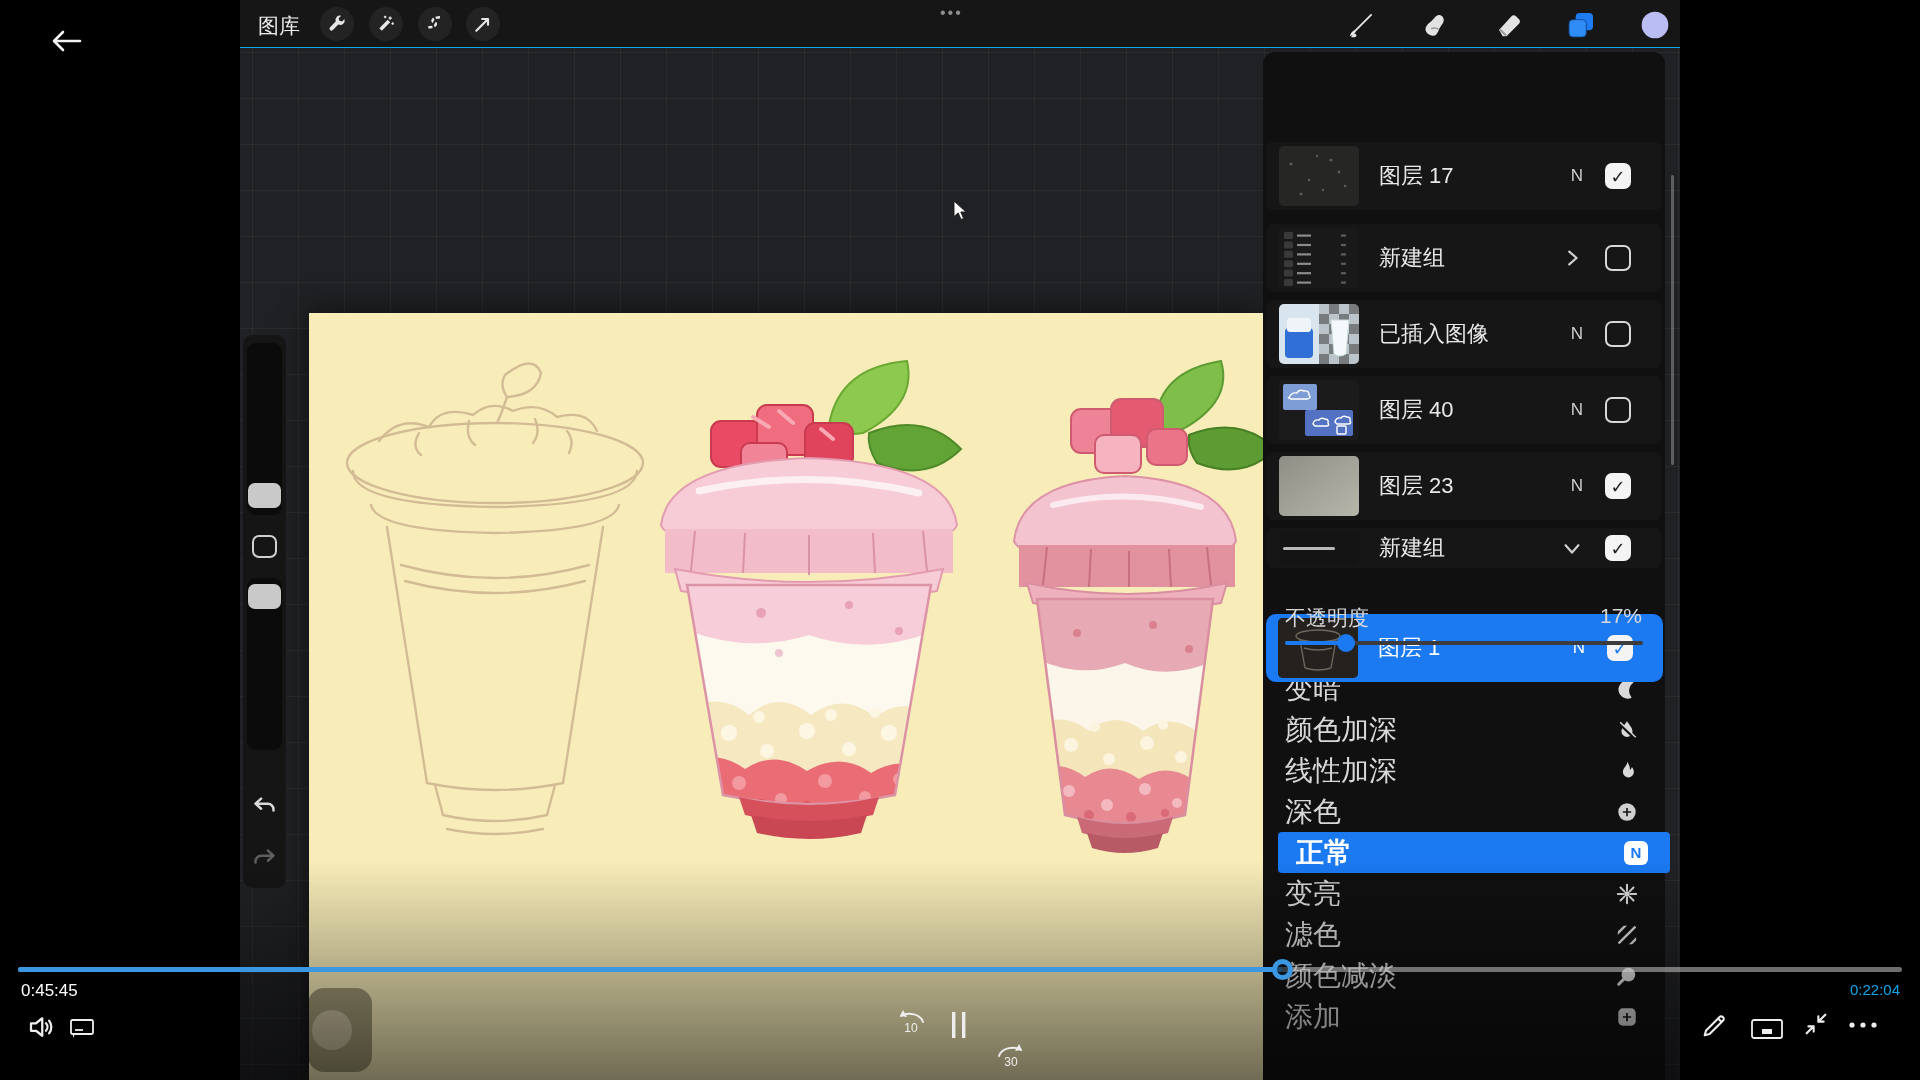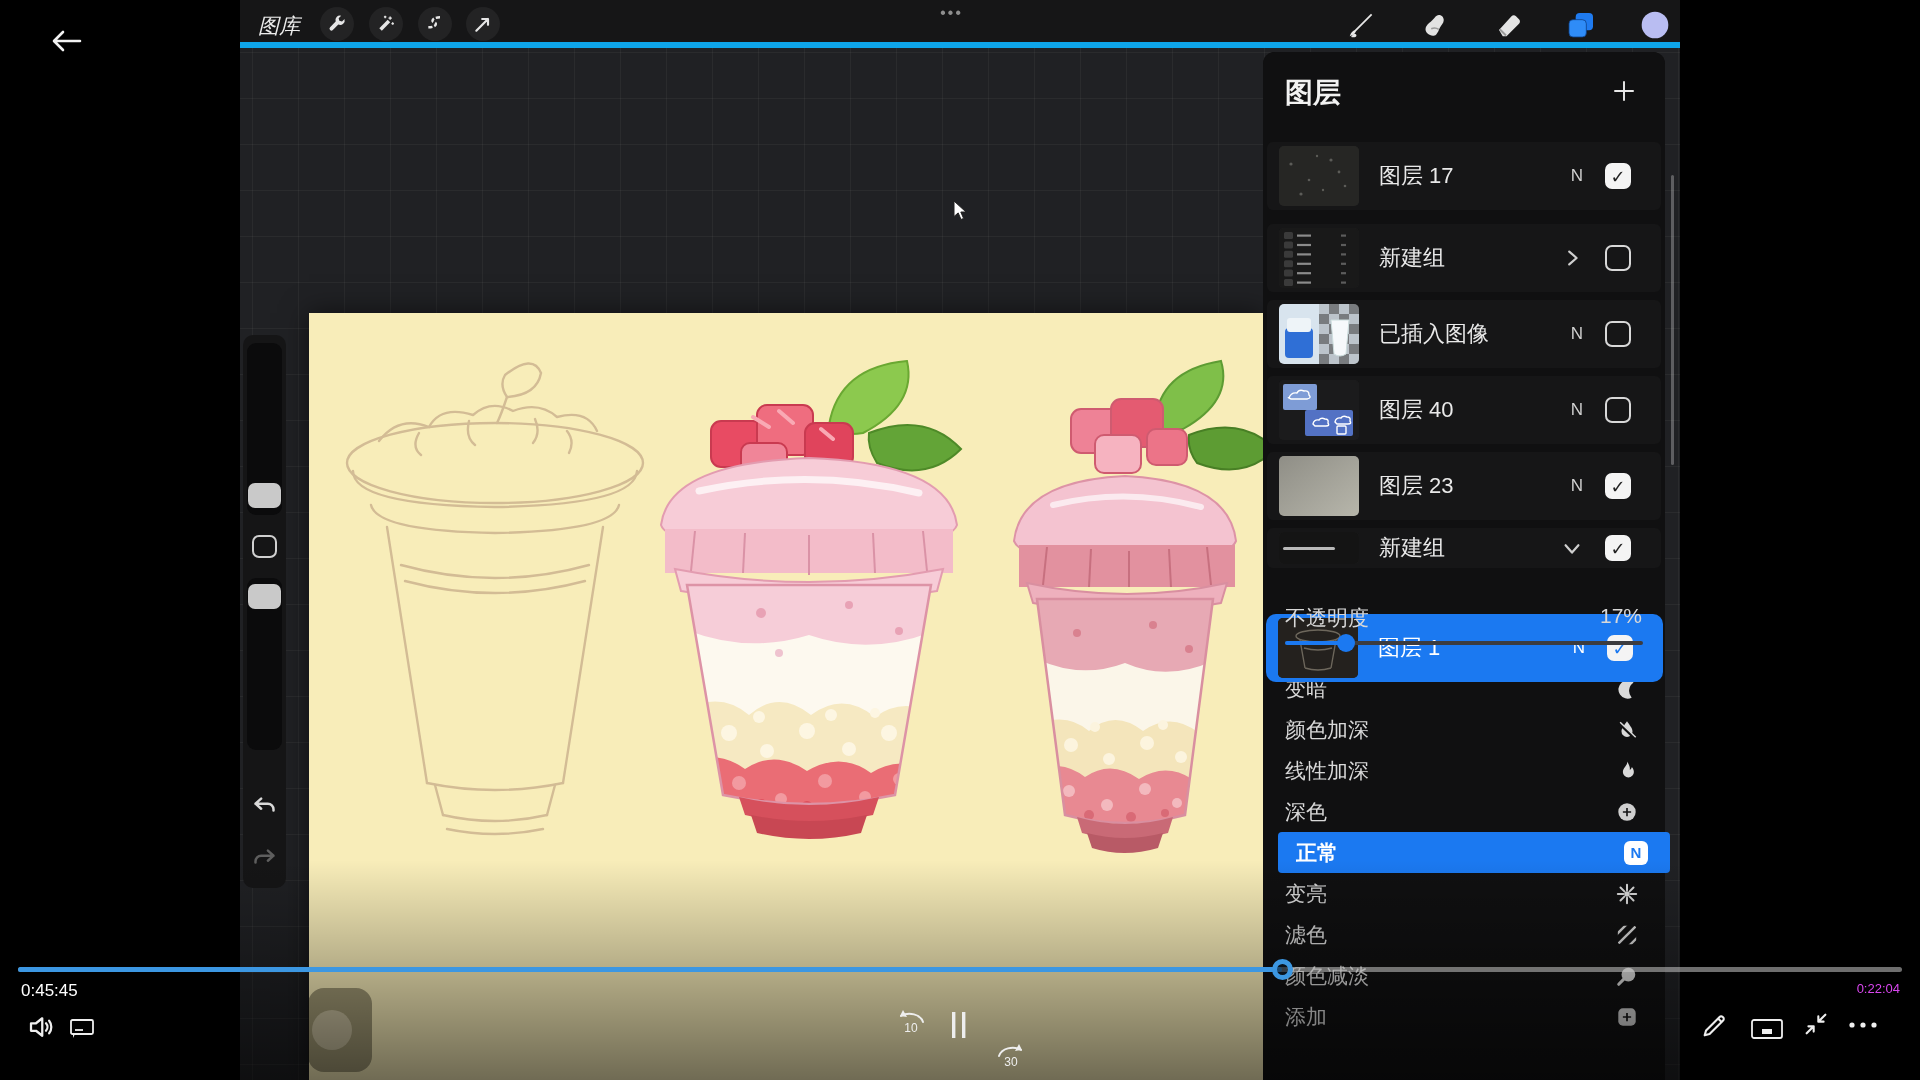--- a/index.html
+++ b/index.html
@@ -4,21 +4,21 @@
 <style>
   html,body{margin:0;padding:0;background:#000;}
   *{box-sizing:border-box;font-family:"Liberation Sans","DejaVu Sans",sans-serif;}
   .stage{position:relative;width:1920px;height:1080px;background:#000;overflow:hidden;}
   
   .video{position:absolute;left:240px;top:0;width:1440px;height:1080px;background:#202124;
     background-image:linear-gradient(rgba(255,255,255,.045) 1px,transparent 1px),
                      linear-gradient(90deg,rgba(255,255,255,.045) 1px,transparent 1px);
     background-size:46px 46px;background-position:12px 6px;}
   
-  .toolbar{position:absolute;left:240px;top:0;width:1440px;height:48px;background:#161617;border-bottom:6px solid #0ea5e9;z-index:6;font-style:italic;}
+  .toolbar{position:absolute;left:240px;top:0;width:1440px;height:48px;background:#161617;border-bottom:1px solid #0ea5e9;z-index:6;}
   .tb-label{position:absolute;left:18px;top:12px;font-size:21px;color:#ececec;}
   .tb-circle{position:absolute;top:7px;width:34px;height:34px;border-radius:50%;background:#232324;display:flex;align-items:center;justify-content:center;}
   .tb-flat{position:absolute;top:8px;width:34px;height:34px;display:flex;align-items:center;justify-content:center;}
   .dots{position:absolute;left:700px;top:4px;font-size:16px;color:#8e8e8e;letter-spacing:2px;z-index:7;}
   
   .canvas{position:absolute;left:309px;top:313px;width:954px;height:767px;background:#f8edb9;box-shadow:0 0 26px rgba(0,0,0,.55);z-index:2;}
   .canvas svg{position:absolute;left:0;top:0;}
   
   .puck{position:absolute;left:308px;top:988px;width:64px;height:84px;border-radius:16px;background:rgba(20,18,8,.38);z-index:3;}
   .puck .dot{position:absolute;left:4px;top:22px;width:40px;height:40px;border-radius:50%;background:rgba(235,225,195,.55);}
@@ -48,33 +48,33 @@
   .chev{position:absolute;right:78px;top:50%;transform:translateY(-50%);width:22px;height:22px;}
   
   .opa-label{position:absolute;left:1285px;top:604px;font-size:21px;color:#d8d8d8;z-index:5;}
   .opa-val{position:absolute;left:1600px;top:604px;font-size:21px;color:#d8d8d8;z-index:5;}
   .opa-track{position:absolute;left:1285px;top:641px;width:358px;height:4px;border-radius:2px;background:#3c3c3f;z-index:5;}
   .opa-fill{position:absolute;left:0;top:0;height:4px;border-radius:2px;background:#1b79f1;}
   .opa-thumb{position:absolute;top:-7px;width:18px;height:18px;border-radius:50%;background:#1b79f1;}
   
   .brow{position:absolute;left:4px;width:394px;height:41px;}
   .brow.sel{background:#1b79f1;border-radius:4px;left:3px;width:392px;}
-  .bname{position:absolute;left:18px;top:50%;transform:translateY(-50%);font-size:21px;color:#d8d8d8;}
+  .bname{position:absolute;left:18px;top:50%;transform:translateY(-50%);font-size:28px;color:#d8d8d8;}
   .brow.sel .bname{color:#fff;font-weight:bold;}
   .bicon{position:absolute;right:22px;top:50%;transform:translateY(-50%);width:24px;height:24px;display:flex;align-items:center;justify-content:center;}
   .nbadge{width:24px;height:24px;border-radius:6px;background:#fff;color:#1b79f1;font-weight:bold;font-size:15px;text-align:center;line-height:24px;}
   .scrollbar{position:absolute;left:1671px;top:175px;width:3px;height:290px;background:rgba(255,255,255,.28);border-radius:2px;z-index:5;}
   
   .scrim{position:absolute;left:0;top:860px;width:1920px;height:220px;background:linear-gradient(rgba(0,0,0,0),rgba(0,0,0,.55));z-index:8;pointer-events:none;}
   .back{position:absolute;left:50px;top:26px;width:34px;height:30px;z-index:10;}
   .timeline{position:absolute;left:18px;top:967px;width:1884px;height:5px;background:rgba(200,200,200,.55);border-radius:3px;z-index:10;}
   .tl-fill{position:absolute;left:0;top:0;height:5px;background:#3c97e2;border-radius:3px;}
   .tl-thumb{position:absolute;top:-8px;width:21px;height:21px;border-radius:50%;border:5px solid #3c97e2;background:rgba(10,25,40,.6);}
   .t-elapsed{position:absolute;left:21px;top:981px;font-size:17px;color:#fff;z-index:10;}
-  .t-remain{position:absolute;right:20px;top:981px;font-size:13px;color:#d946ef;z-index:10;text-align:right;}
+  .t-remain{position:absolute;right:20px;top:981px;font-size:15px;color:#0ea5e9;z-index:10;text-align:right;}
   .pbtn{position:absolute;z-index:10;display:flex;align-items:center;justify-content:center;color:#eee;}
   .skip{position:relative;width:36px;height:34px;}
   .skip span{position:absolute;left:0;right:0;top:13px;text-align:center;font-size:12px;color:#eee;}
   .cursor{position:absolute;left:953px;top:200px;z-index:12;}
 </style>
 </head>
 <body>
 
 <div class="stage">
 
@@ -423,28 +423,20 @@
                 <ellipse cx="40" cy="18" rx="22" ry="6"></ellipse>
                 <path d="M22 22 l5 28 M58 22 l-5 28 M27 50 q13 4 26 0"></path>
                 <path d="M26 30 q14 4 28 0"></path>
               </g>
             </svg></div>
           <div class="lname">图层 1</div>
           <div class="lbadge">N</div>
           <div class="cb on">✓</div>
         </div>
       </div>
-    <div class="p-head">
-      <div class="p-title">图层</div>
-      <div class="p-plus">
-        <svg width="26" height="26" viewBox="0 0 24 24">
-            <path d="M12 3v18M3 12h18" stroke="#e8e8e8" stroke-width="1.8"></path>
-          </svg>
-      </div>
-    </div>
     <div id="blendRows">
         <div class="brow" style="top: 616px; position: absolute;">
           <div class="bname">变暗</div>
           <div class="bicon">
             <svg width="22" height="22" viewBox="0 0 24 24">
               <path d="M13 2a10 10 0 1 0 9 14A11 11 0 0 1 13 2z" fill="#d9d9d9" transform="rotate(40 12 12)"></path>
             </svg>
           </div>
         </div>
         <div class="brow" style="top: 657px; position: absolute;">

